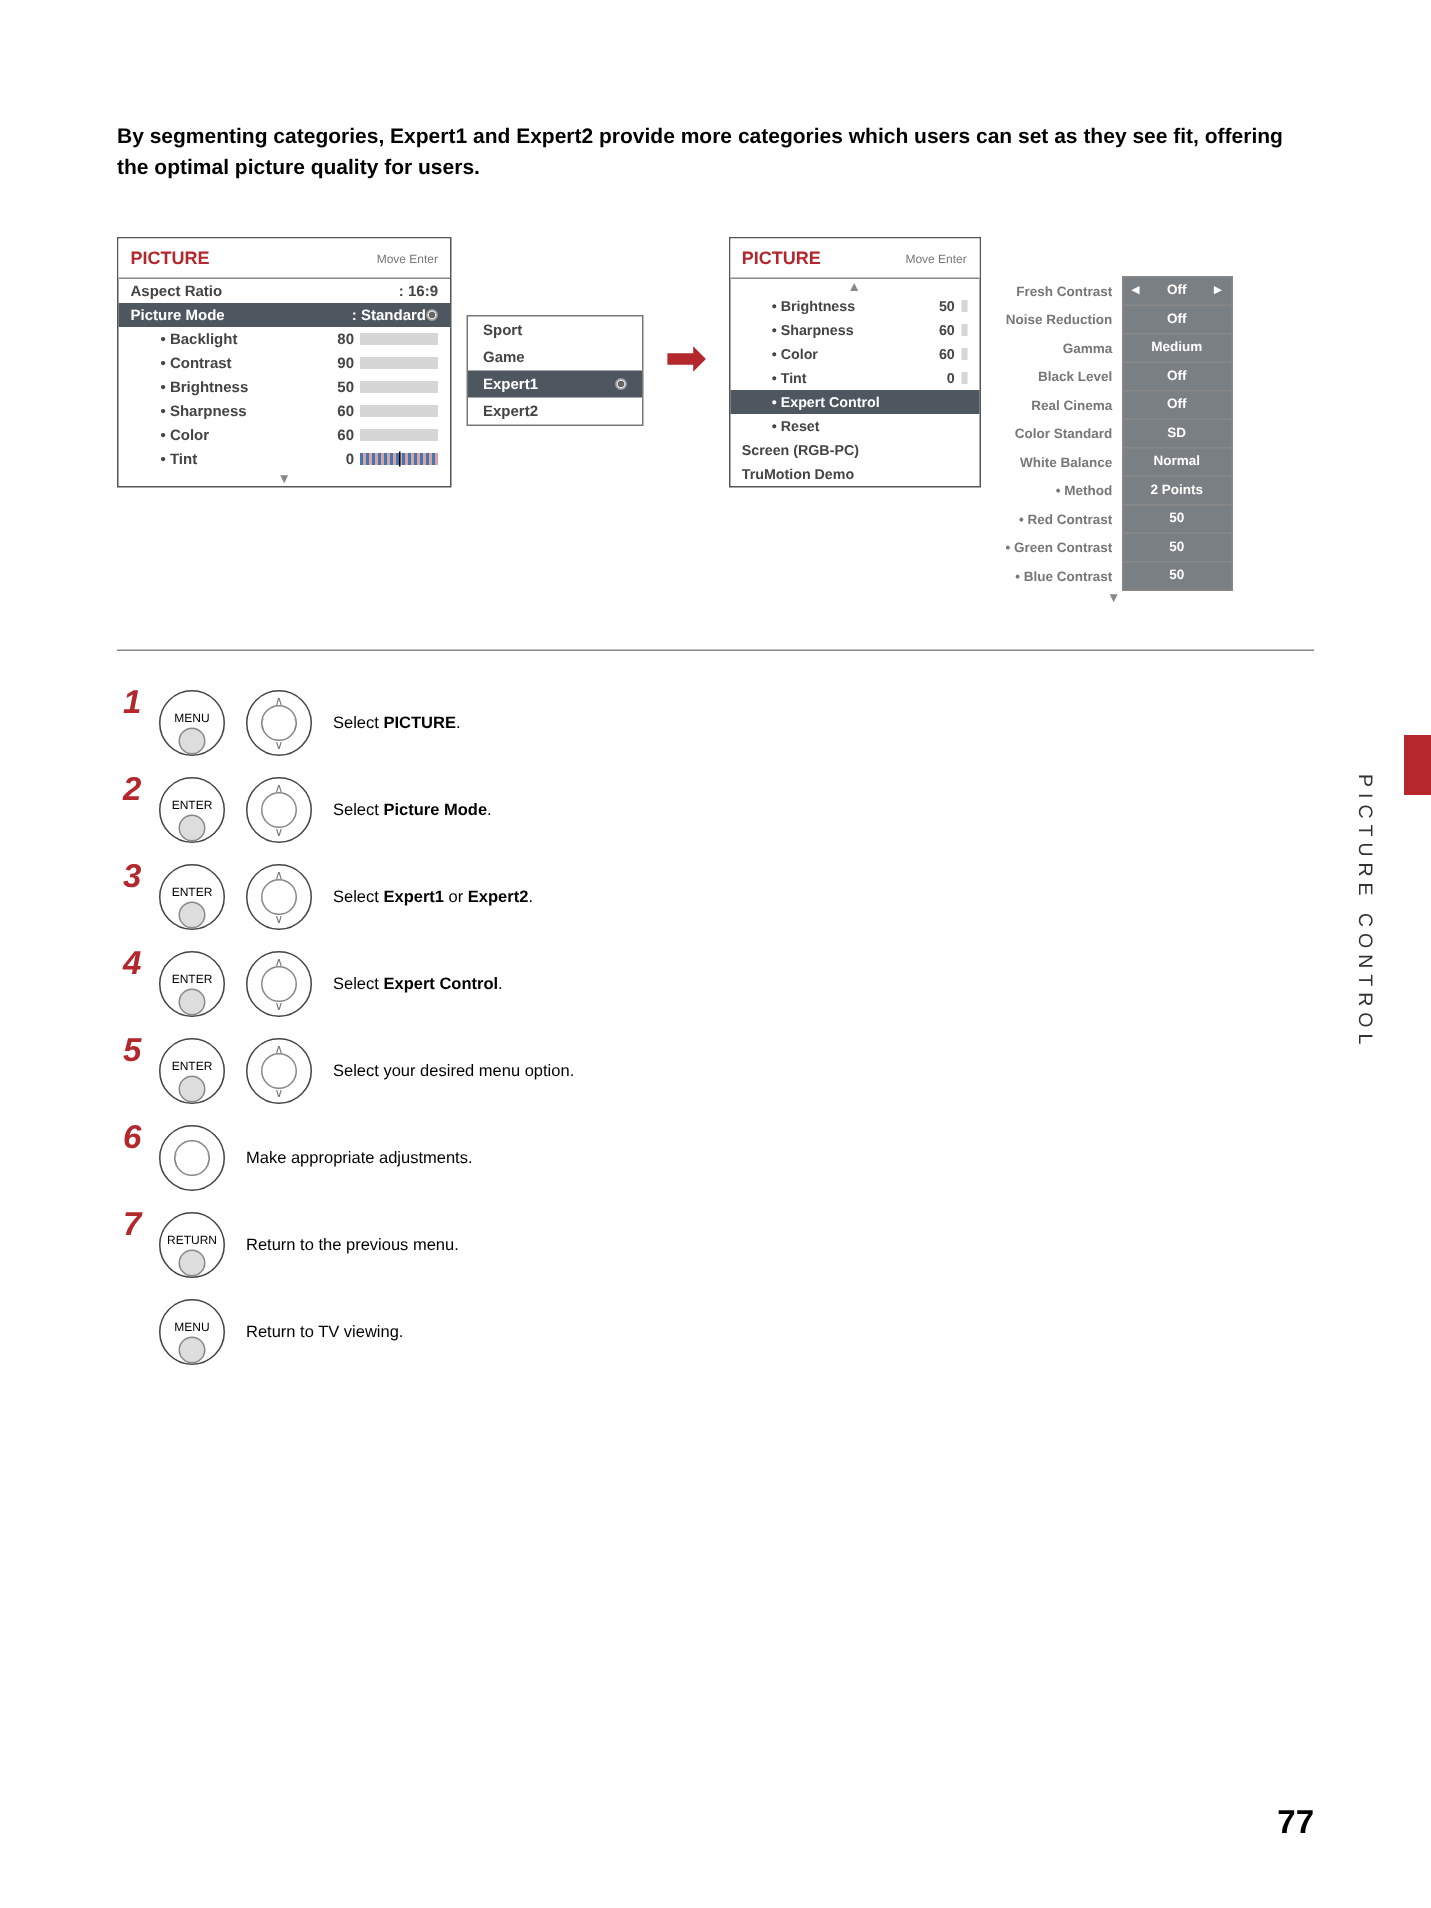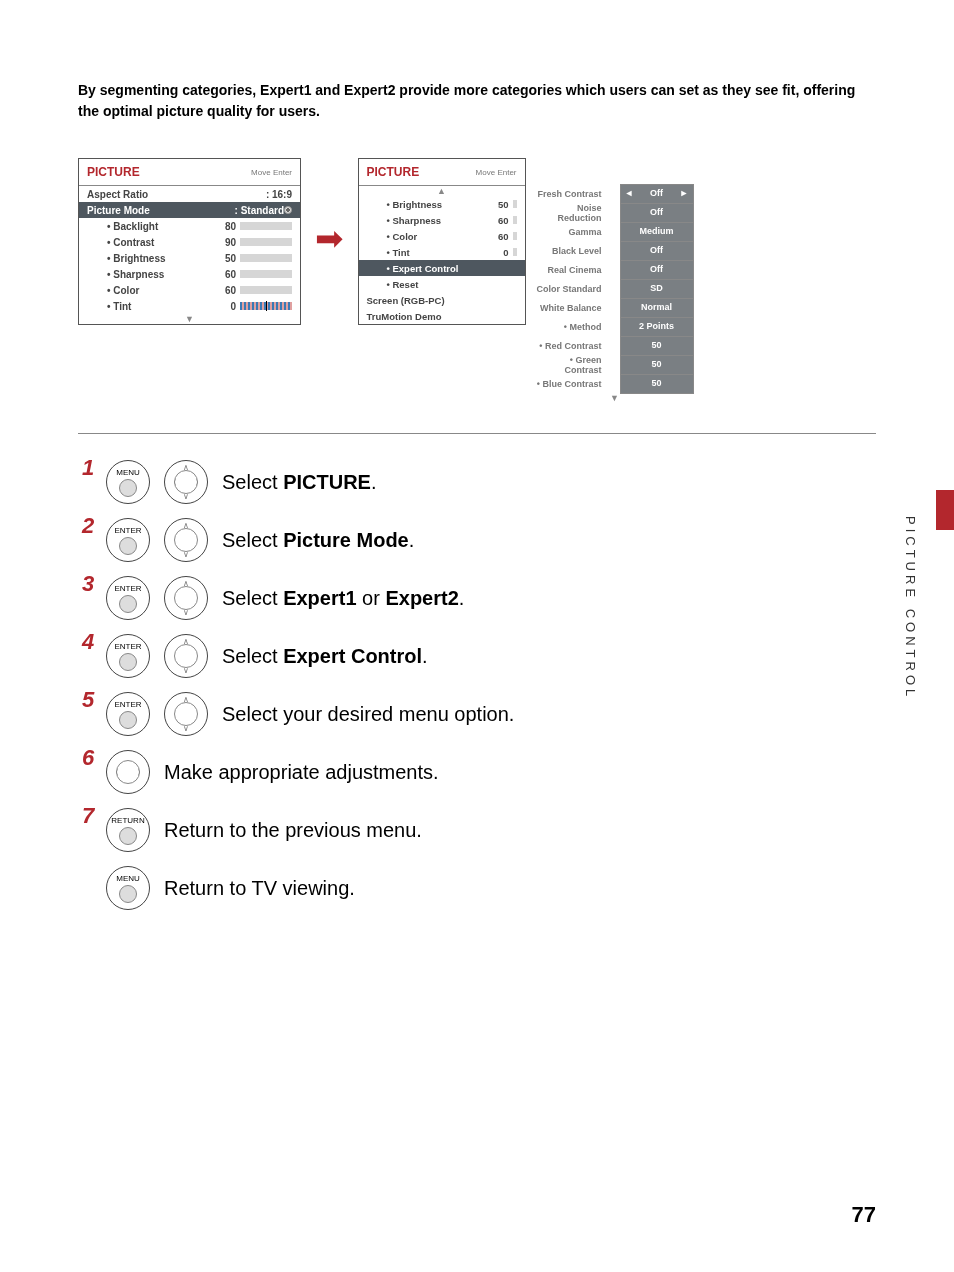--- a/index.html
+++ b/index.html
@@ -39,40 +39,40 @@
   .popup .prow { padding:4px 10px; height:18px; display:flex; align-items:center; }
   .popup .prow.sel { background:#4e575f; color:#fff; }
 
   .arrow-big { font-size: 34px; color:#B3272D; margin: 60px 4px 0 4px; }
 
   
   .panel2 { width: 168px; }
   .panel2 .row { font-size: 9.5px; }
   .settings-col { width: 158px; margin-top: 26px; font-size: 9.5px; color:#444; font-weight:bold;}
   .srow { display:flex; height:19px; align-items:center; }
-  .sname { width: 84px; text-align:right; padding-right:18px; font-size:9px; color:#777; }
+  .sname { width: 84px; text-align:right; padding-right:6px; font-size:9px; color:#777; }
   .sval { flex:1; border:1px solid #888; background:#7a7f83; color:#fff; text-align:center; font-size:9px; height:20px; line-height:16px; }
   .sval.off-arrows::before { content:"◄"; float:left; margin-left:4px; }
   .sval.off-arrows::after { content:"►"; float:right; margin-right:4px; }
 
   hr.divider { border:none; border-top:1px solid #888; margin: 20px 0 24px 0; }
 
   
   .steps { }
   .step { display:flex; align-items:center; gap: 14px; margin-bottom: 10px; min-height: 48px; }
   .step .num { color:#B3272D; font-size:22px; font-style:italic; font-weight:bold; width: 14px; position:relative; top:-14px; left:4px;}
-  .remote-btn { width:44px; height:44px; border:1px solid #444; border-radius:50%; display:flex; align-items:center; justify-content:center; flex-direction:column; font-size:8px; }
+  .remote-btn { width:44px; height:44px; border:1px solid #444; border-radius:50%; display:flex; align-items:center; justify-content:flex-end; flex-direction:column; font-size:8px; }
   .remote-btn .inner-circ { width:18px; height:18px; border:1px solid #888; border-radius:50%; background:#ddd; margin-top:2px;}
   .nav-wheel { width:44px; height:44px; border:1px solid #444; border-radius:50%; display:flex; align-items:center; justify-content:center; position:relative; font-size:8px; color:#777;}
   .nav-wheel::before { content:""; position:absolute; width:22px; height:22px; border:1px solid #888; border-radius:50%;}
   .nav-wheel .up { position:absolute; top:2px; }
   .nav-wheel .dn { position:absolute; bottom:2px; }
   .nav-wheel .lf { position:absolute; left:4px; }
   .nav-wheel .rt { position:absolute; right:4px; }
-  .step .txt { font-size: 20px; }
+  .step .txt { font-size: 11px; }
   .step .txt b { font-weight: bold; }
 
   .side-tab { position:absolute; right:0; top:490px; width:18px; height:40px; background:#B3272D; }
   .side-label { position:absolute; right:36px; top:516px; writing-mode: vertical-rl; letter-spacing: 4px; font-size:13px; color:#333;}
 
   .page-num { position:absolute; right:78px; bottom:44px; font-size:22px; font-weight:bold; }
 </style>
 </head>
 <body>
 
@@ -127,20 +127,26 @@
             <span class="label">• Tint</span>
             <span class="val">0</span>
             <span class="tint-bar">
               <span class="marker"></span>
             </span>
           </div>
         </div>
       <div class="v-arrow">▼</div>
     </div>
 
+    <div class="popup" id="popup">
+        <div class="prow">Sport</div>
+        <div class="prow">Game</div>
+        <div class="prow sel">Expert1<span class="radio-dot"></span></div>
+        <div class="prow">Expert2</div>
+      </div>
 
     <div class="arrow-big">➡</div>
 
     <div class="panel panel2">
       <div class="panel-head">
         <span class="p-title">PICTURE</span>
         <span class="nav-hint">Move    Enter</span>
       </div>
       <div class="v-arrow">▲</div>
       <div id="panel2-items">

